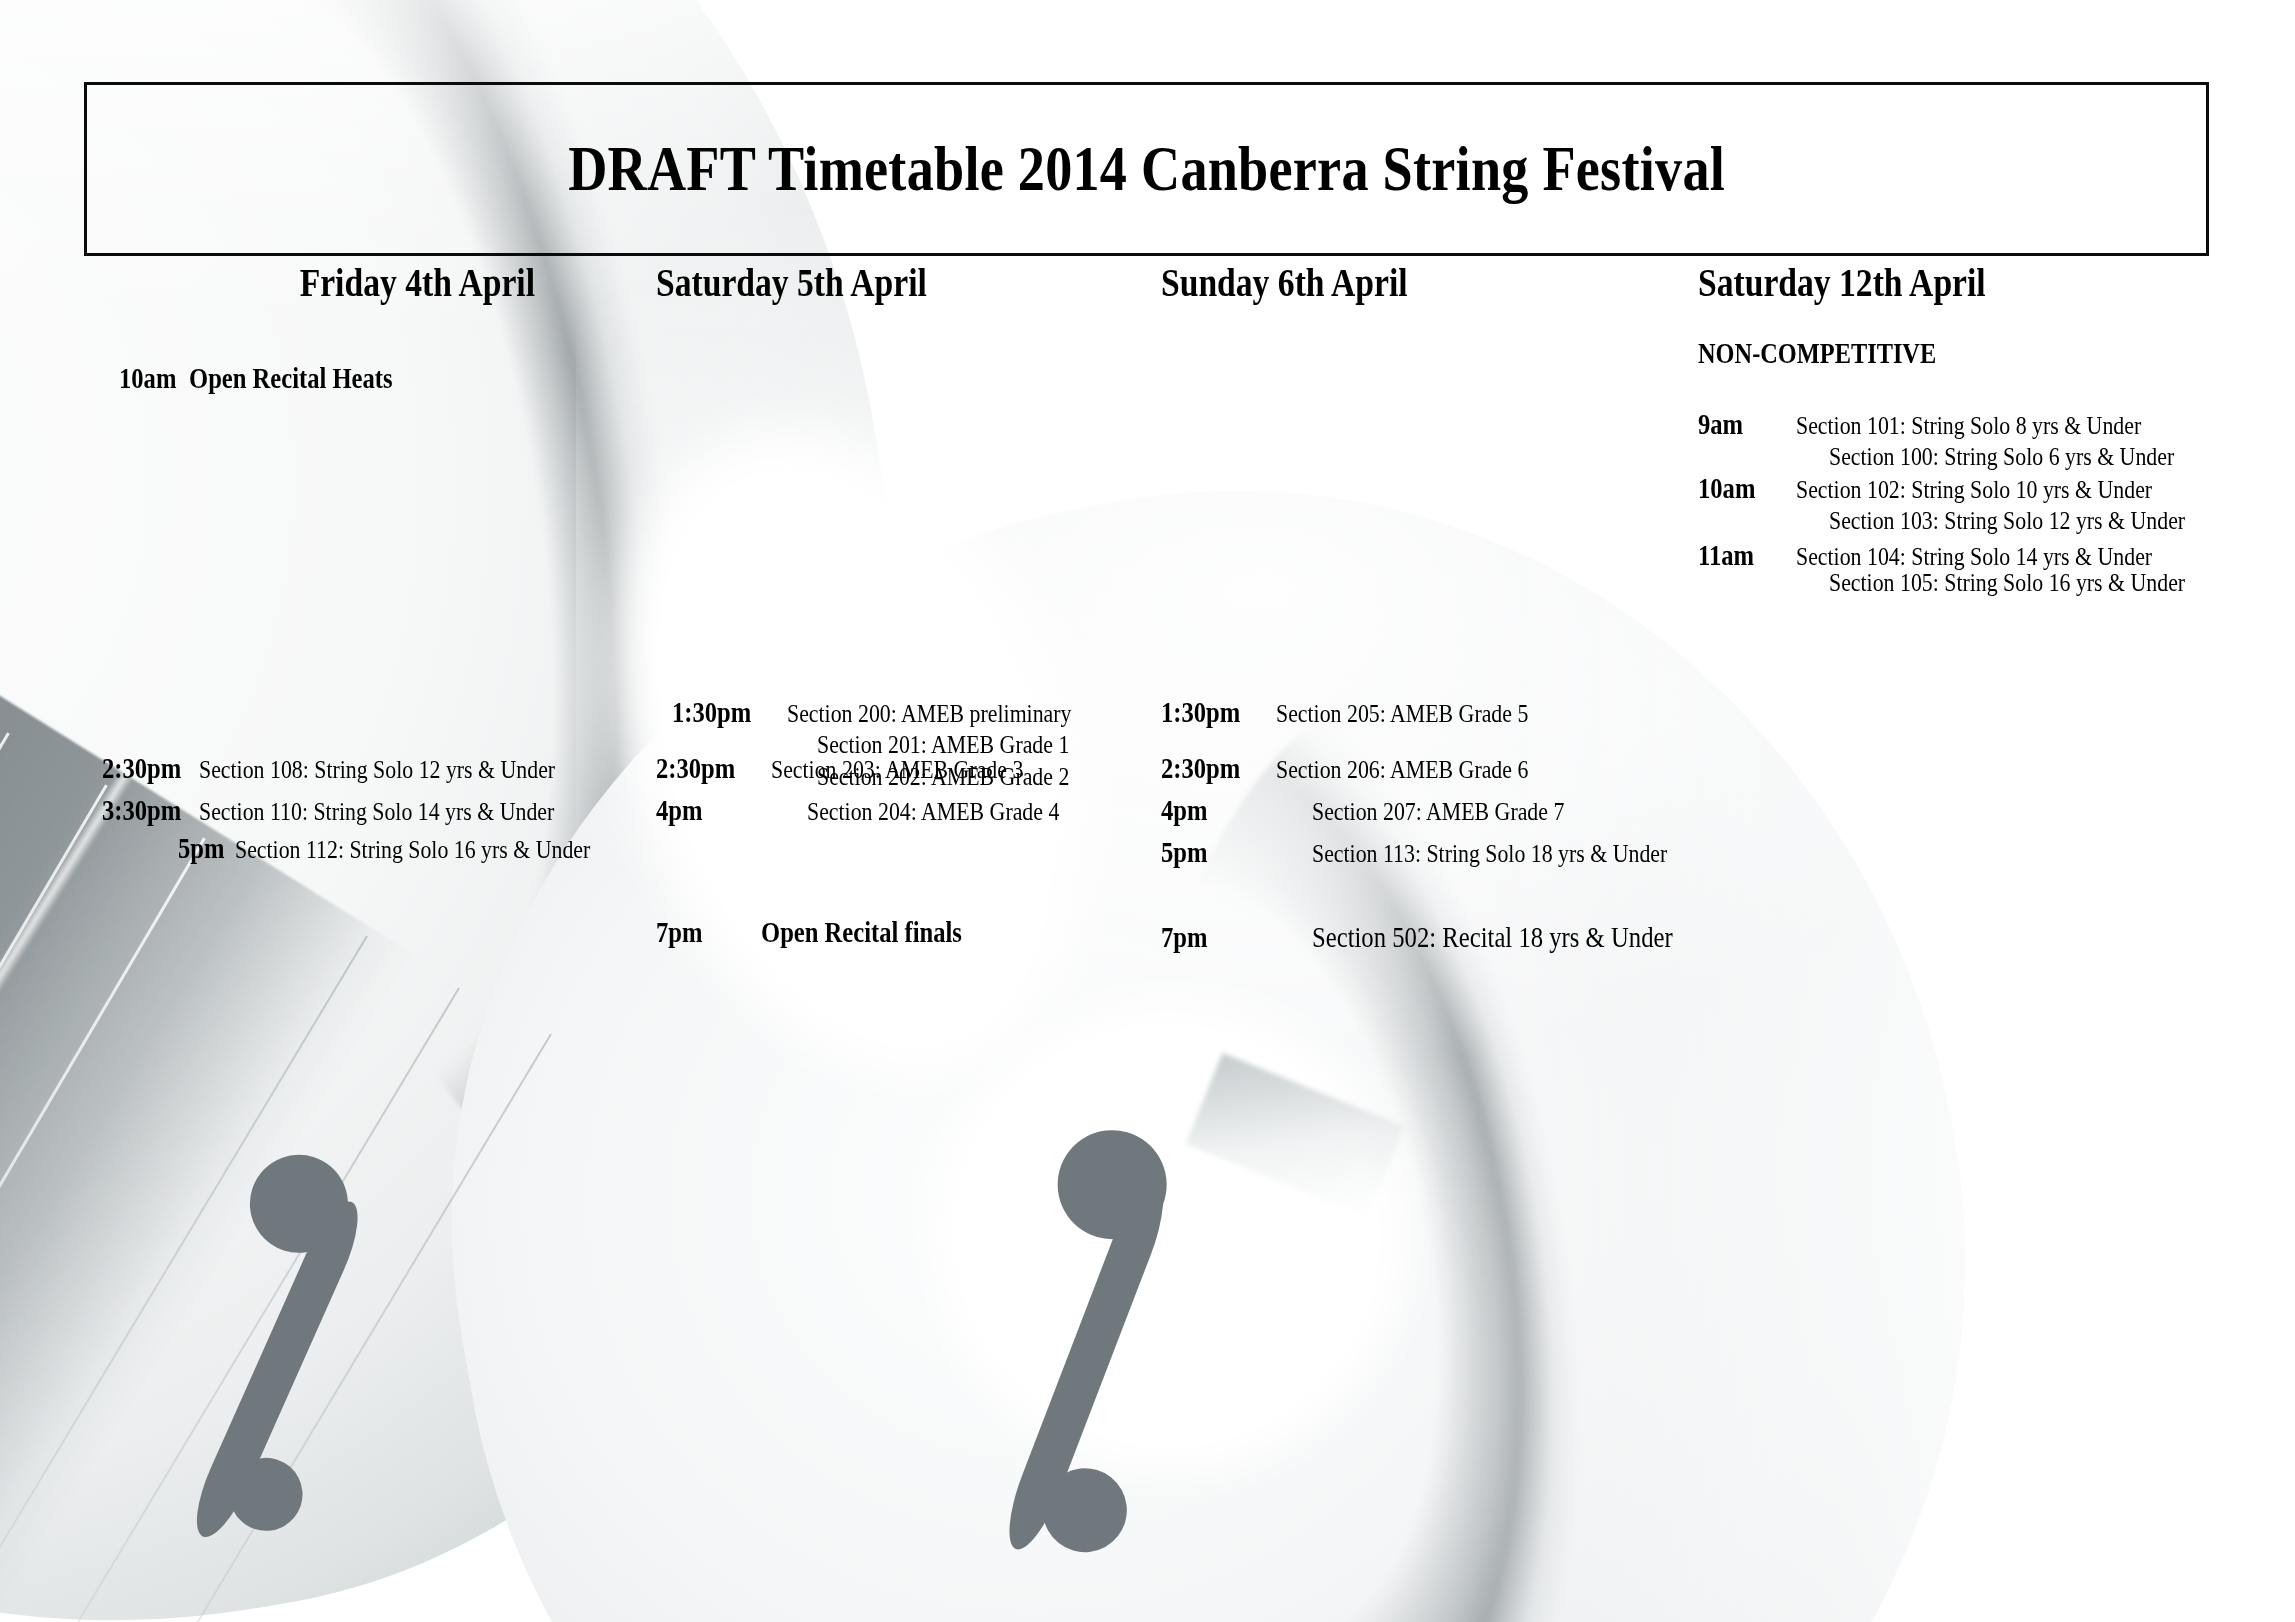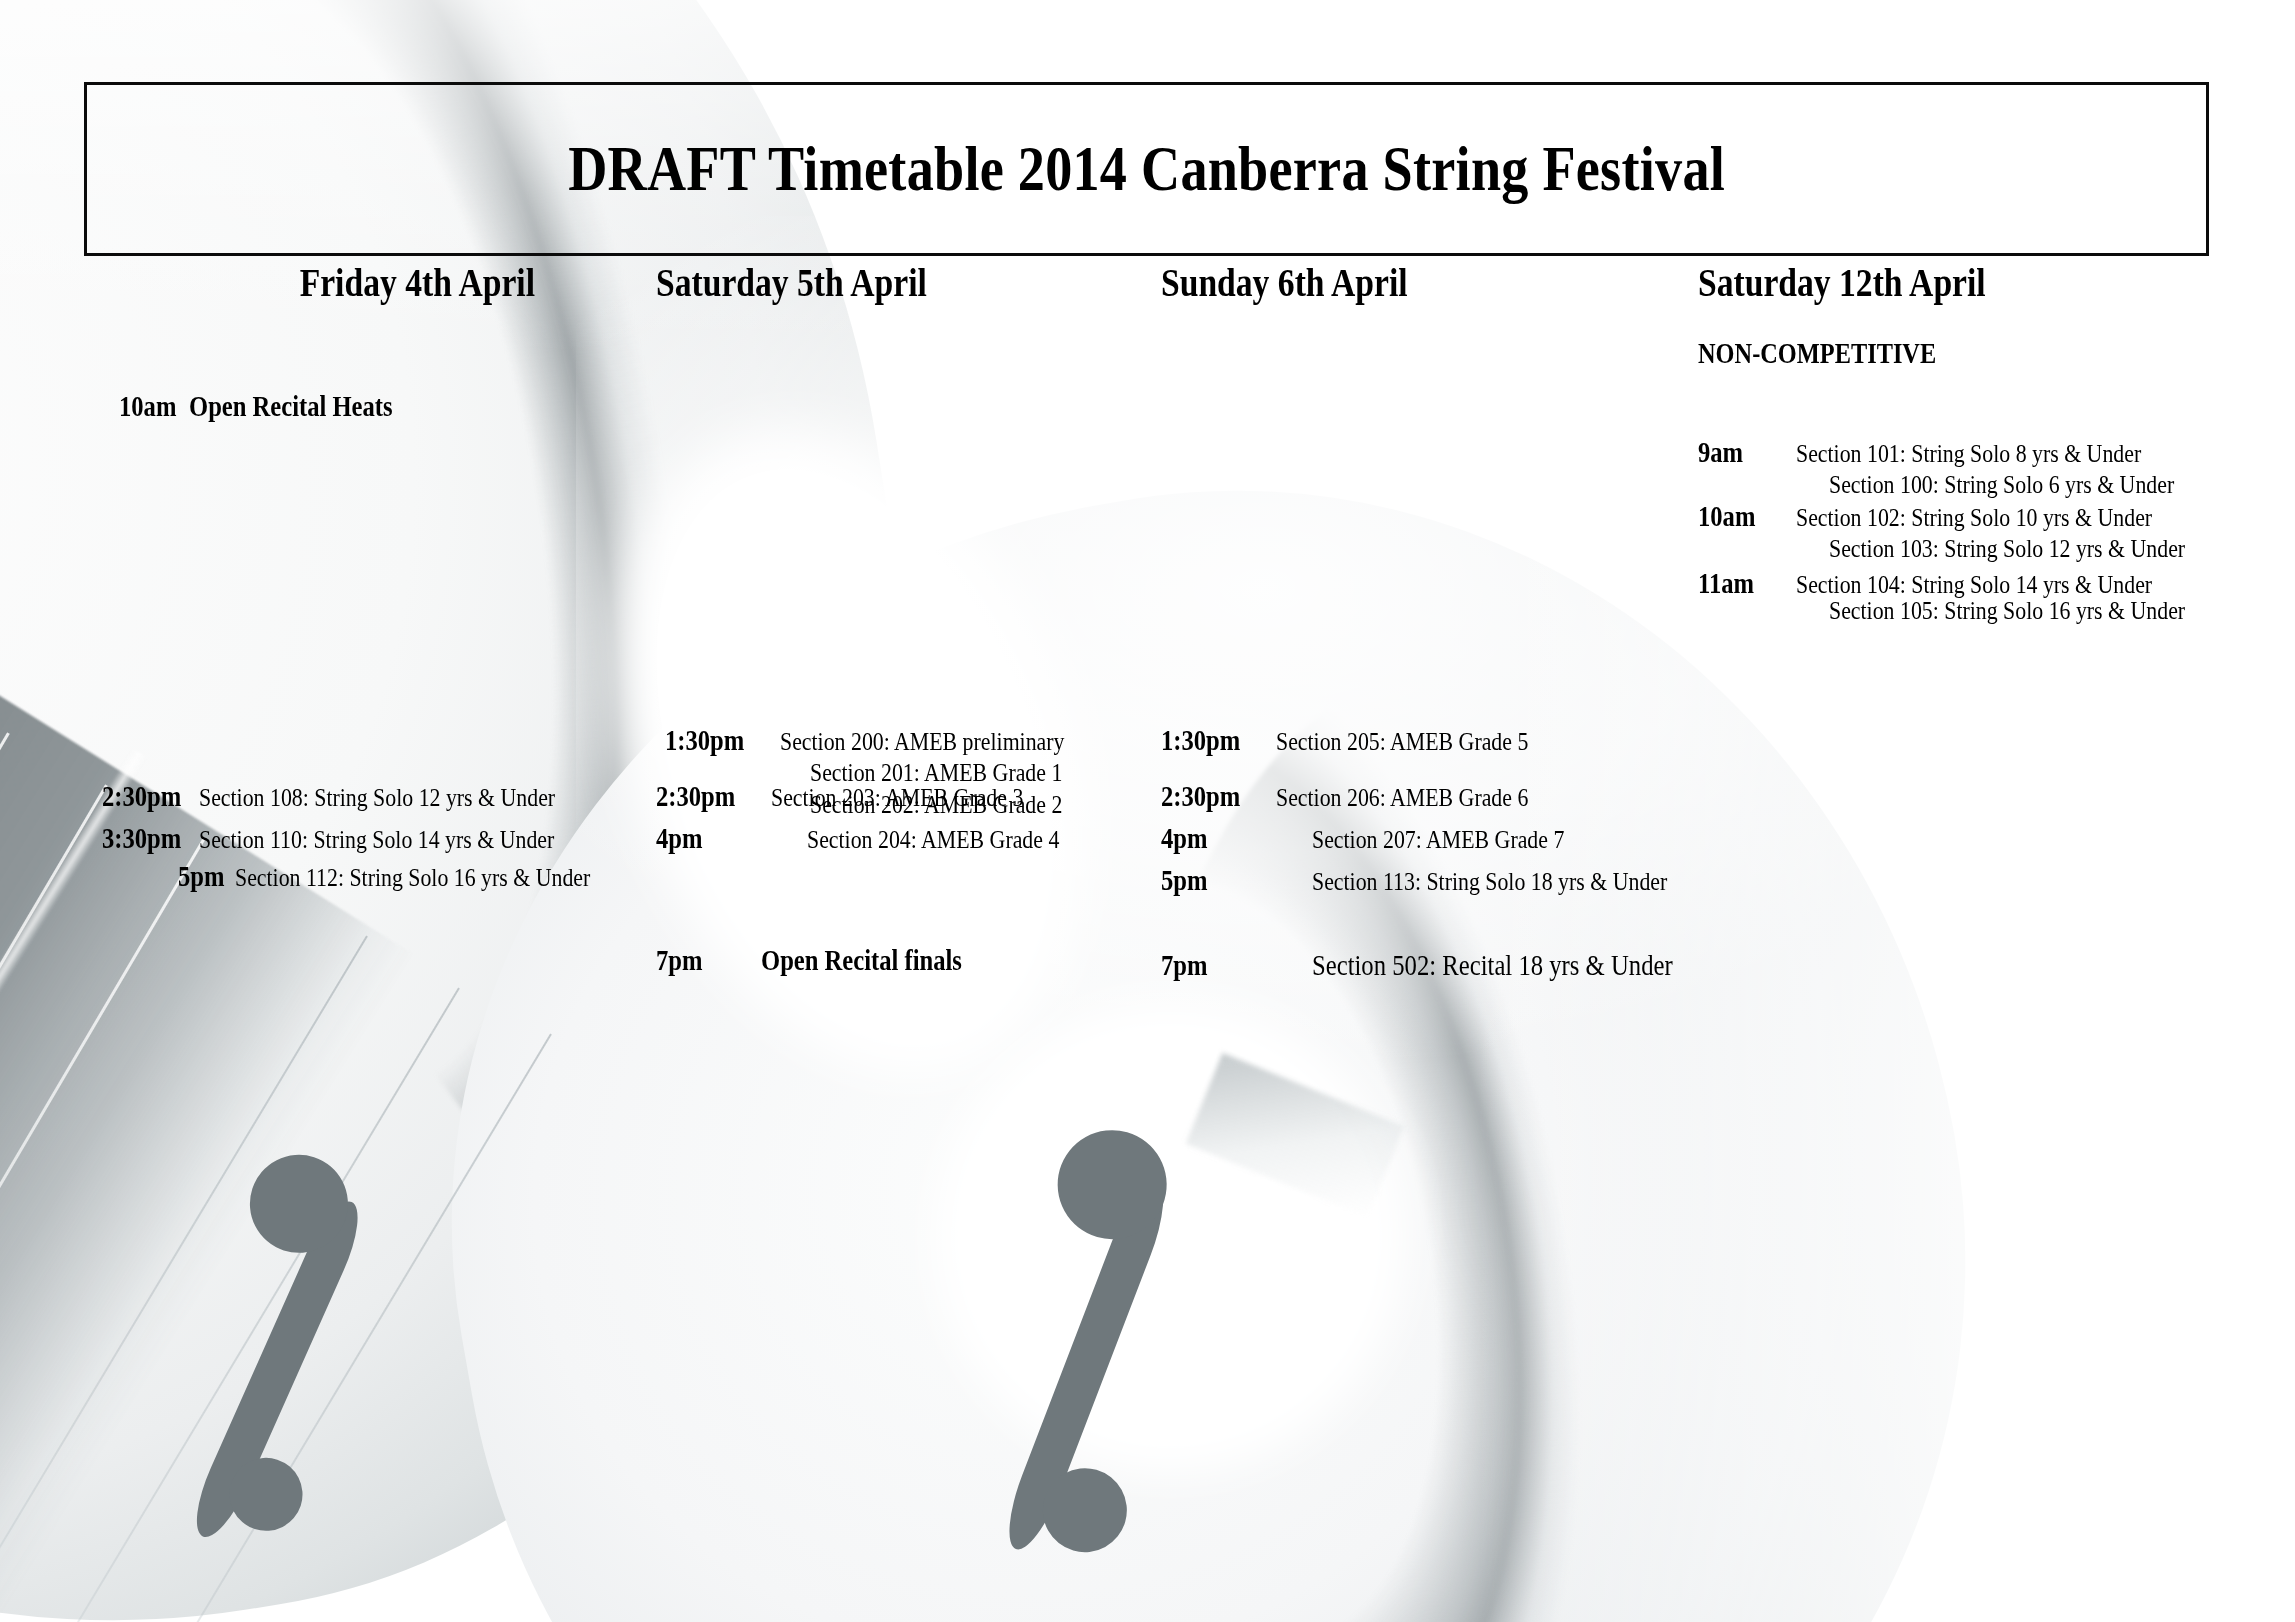--- a/index.html
+++ b/index.html
@@ -173,21 +173,21 @@
     font-size:41px;font-weight:bold;color:#000;white-space:nowrap;
     transform:scaleX(.82);transform-origin:0 50%;
     line-height:1;
   }
   .subhead{
     font-size:29px;font-weight:bold;color:#000;white-space:nowrap;
     transform:scaleX(.84);transform-origin:0 50%;
   }
 
   
-  .entry{position:absolute;white-space:nowrap;margin-top:28px;}
+  .entry{position:absolute;white-space:nowrap;}
   .time{
     display:inline-block;font-size:30px;font-weight:bold;color:#000;
     transform:scaleX(.82);transform-origin:0 50%;
     vertical-align:baseline;
   }
   .desc{
     display:inline-block;font-size:26px;color:#000;
     transform:scaleX(.84);transform-origin:0 50%;
     vertical-align:baseline;
   }
@@ -254,21 +254,21 @@
     <div class="entry" style="top:531px;left:0;">
       <span class="tslot" style="width:115px;"><span class="time">3:30pm</span></span><span class="desc">Section 110:  String Solo 14 yrs &amp; Under</span>
     </div>
     <div class="entry" style="top:569px;left:0;">
       <span class="tslot" style="width:151px;"><span class="time">5pm</span></span><span class="desc">Section 112:  String Solo 16 yrs &amp; Under</span>
     </div>
   </div>
 
   <div class="col" id="col-sat5" style="left:656px;width:523px;">
     <div class="col-head">Saturday 5th April</div>
-    <div class="entry" style="top:433px;left:9px;">
+    <div class="entry" style="top:433px;left:16px;">
       <span class="tslot" style="width:115px;"><span class="time">1:30pm</span></span><span class="desc">Section 200: AMEB preliminary</span>
       <span class="desc cont" style="margin-left:145px;margin-top:1.3px;">Section 201:  AMEB Grade 1</span>
       <span class="desc cont" style="margin-left:145px;margin-top:1.3px;">Section 202:  AMEB Grade 2</span>
     </div>
     <div class="entry" style="top:489px;left:0;">
       <span class="tslot" style="width:115px;"><span class="time">2:30pm</span></span><span class="desc">Section 203:  AMEB Grade 3</span>
     </div>
     <div class="entry" style="top:531px;left:0;">
       <span class="tslot" style="width:151px;"><span class="time">4pm</span></span><span class="desc">Section 204: AMEB Grade 4</span>
     </div>

